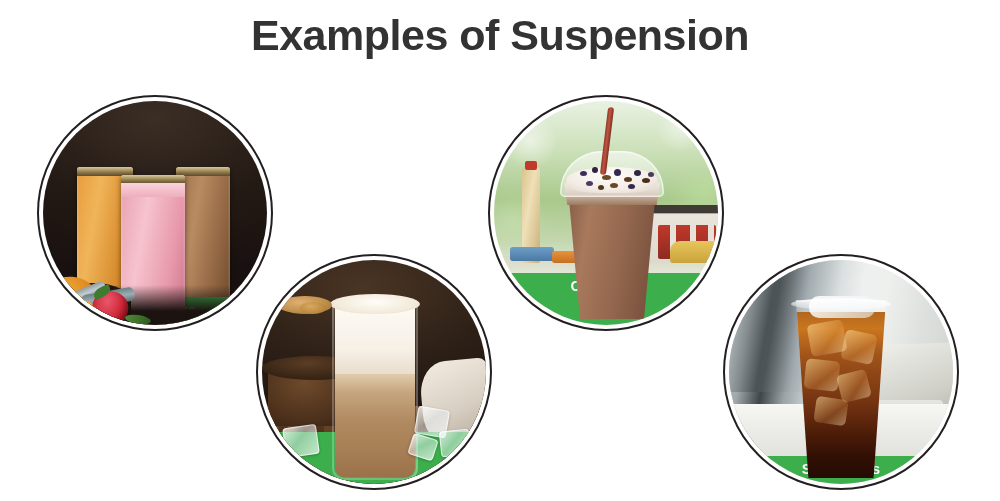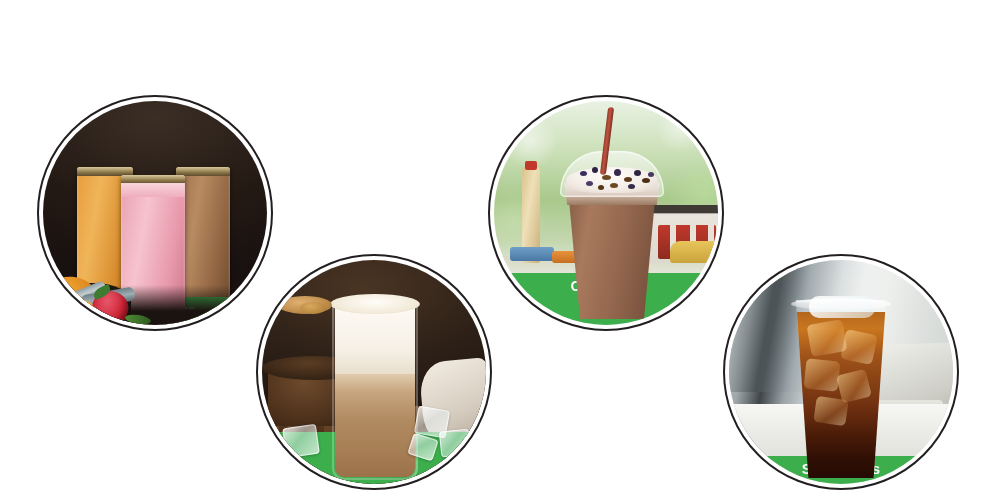--- a/index.html
+++ b/index.html
@@ -277,20 +277,21 @@
               border-radius:10px; }
   .sd-rim   { position:absolute; left:62px; top:38px; width:100px; height:12px; z-index:9;
               background:linear-gradient(180deg, rgba(255,255,255,.85), rgba(255,255,255,.30));
               border-radius:50%; }
 </style>
 </head>
 <body>
 
 <div id="slide">
 
+  <div id="slide-title">Examples of Suspension</div>
 
   <div class="card" id="card-fruit">
     <div class="card-inner">
       <div class="photo bg-fruit">
         <div class="fd-table"></div>
         <div class="fd-glass fd-g1">
           <div class="fd-rim"></div>
         </div>
         <div class="fd-glass fd-g3">
           <div class="fd-rim"></div>

